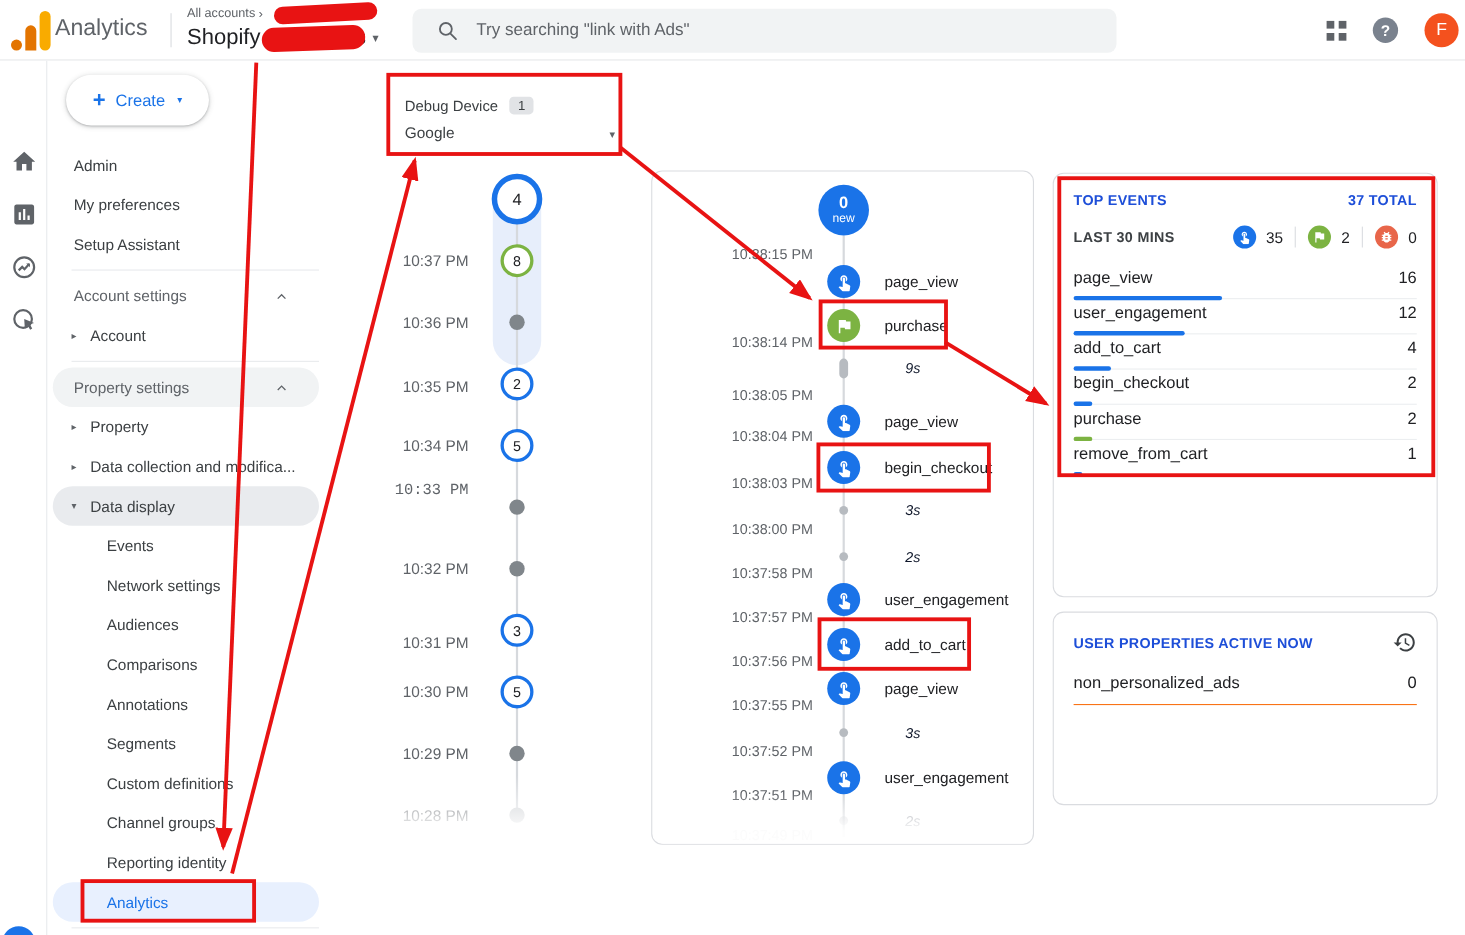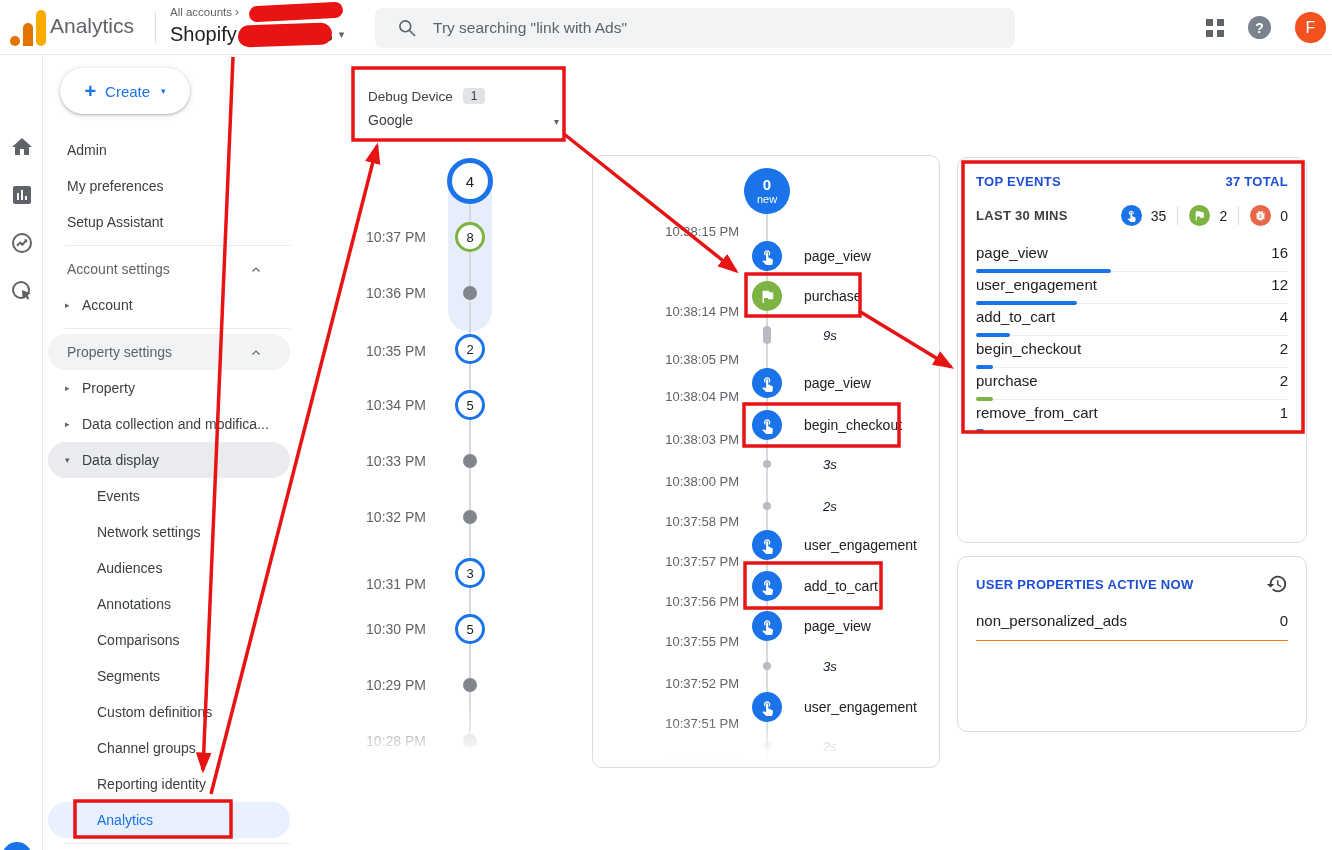--- a/index.html
+++ b/index.html
@@ -226,24 +226,24 @@
       <div class="sb-item sb-child">
         <span>Events</span>
       </div>
       <div class="sb-item sb-child">
         <span>Network settings</span>
       </div>
       <div class="sb-item sb-child">
         <span>Audiences</span>
       </div>
       <div class="sb-item sb-child">
+        <span>Comparisons</span>
+      </div>
+      <div class="sb-item sb-child">
         <span>Annotations</span>
-      </div>
-      <div class="sb-item sb-child">
-        <span>Comparisons</span>
       </div>
       <div class="sb-item sb-child">
         <span>Segments</span>
       </div>
       <div class="sb-item sb-child">
         <span>Custom definitions</span>
       </div>
       <div class="sb-item sb-child">
         <span>Channel groups</span>
       </div>
@@ -270,21 +270,21 @@
     <div class="min-line"></div>
   <div class="min-node c-sel" style="top: 31px;">4</div>
       <div class="min-time" style="top: 87px;">10:37 PM</div>
       <div class="min-node c-green" style="top: 87px;">8</div>
       <div class="min-time" style="top: 143px;">10:36 PM</div>
       <div class="min-node c-dot" style="top: 143px;"></div>
       <div class="min-time" style="top: 201px;">10:35 PM</div>
       <div class="min-node c-blue" style="top: 199px;">2</div>
       <div class="min-time" style="top: 255px;">10:34 PM</div>
       <div class="min-node c-blue" style="top: 255px;">5</div>
-      <div class="min-time" style="top: 311px;">10:33 PM</div>
+      <div class="min-time" style="top: 296px; font-family: Liberation Mono, monospace;">10:33 PM</div>
       <div class="min-node c-dot" style="top: 311px;"></div>
       <div class="min-time" style="top: 367px;">10:32 PM</div>
       <div class="min-node c-dot" style="top: 367px;"></div>
       <div class="min-time" style="top: 434px;">10:31 PM</div>
       <div class="min-node c-blue" style="top: 423px;">3</div>
       <div class="min-time" style="top: 479px;">10:30 PM</div>
       <div class="min-node c-blue" style="top: 479px;">5</div>
       <div class="min-time" style="top: 535px;">10:29 PM</div>
       <div class="min-node c-dot" style="top: 535px;"></div>
       <div class="min-time" style="top: 591px;">10:28 PM</div>

